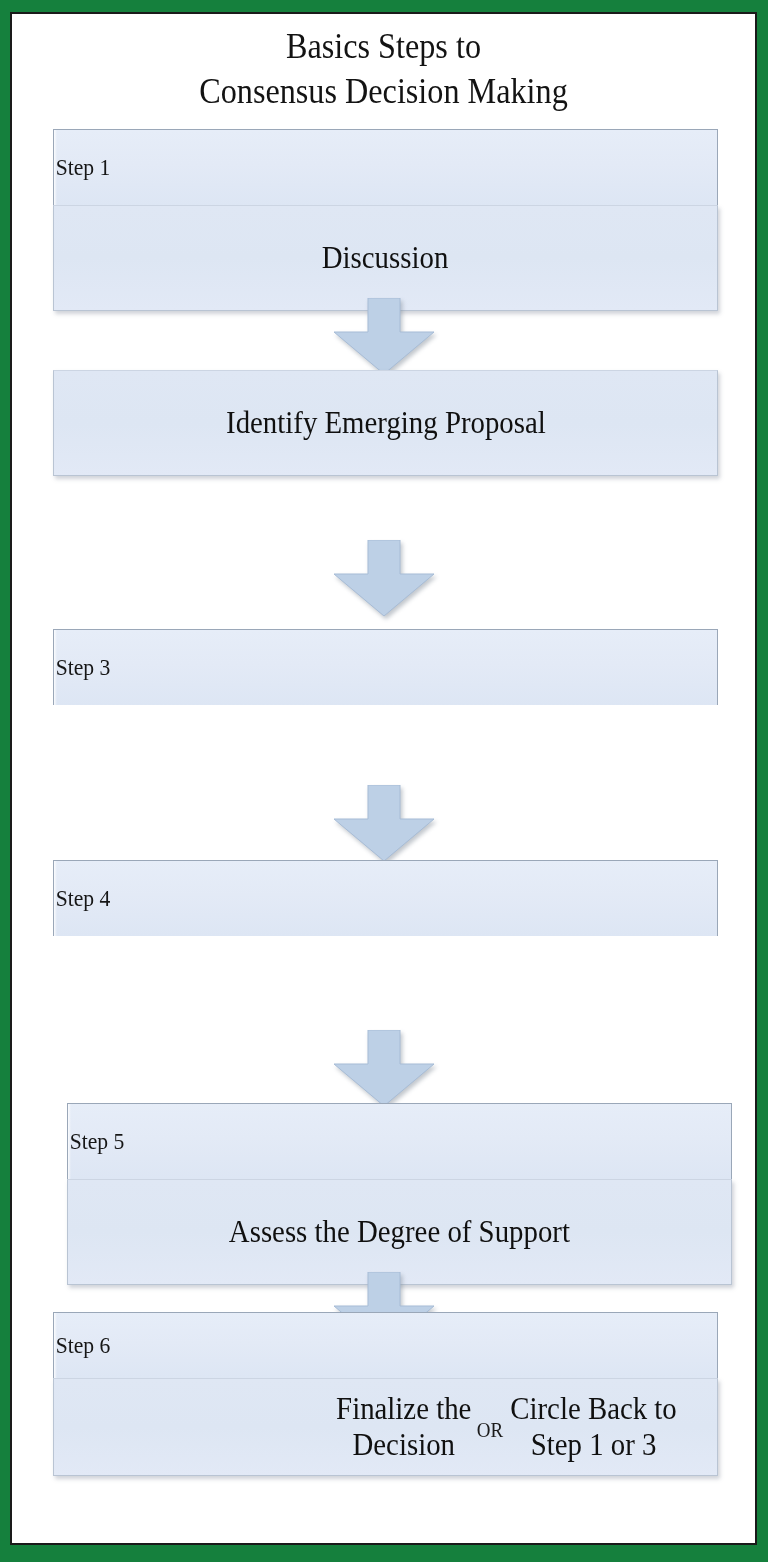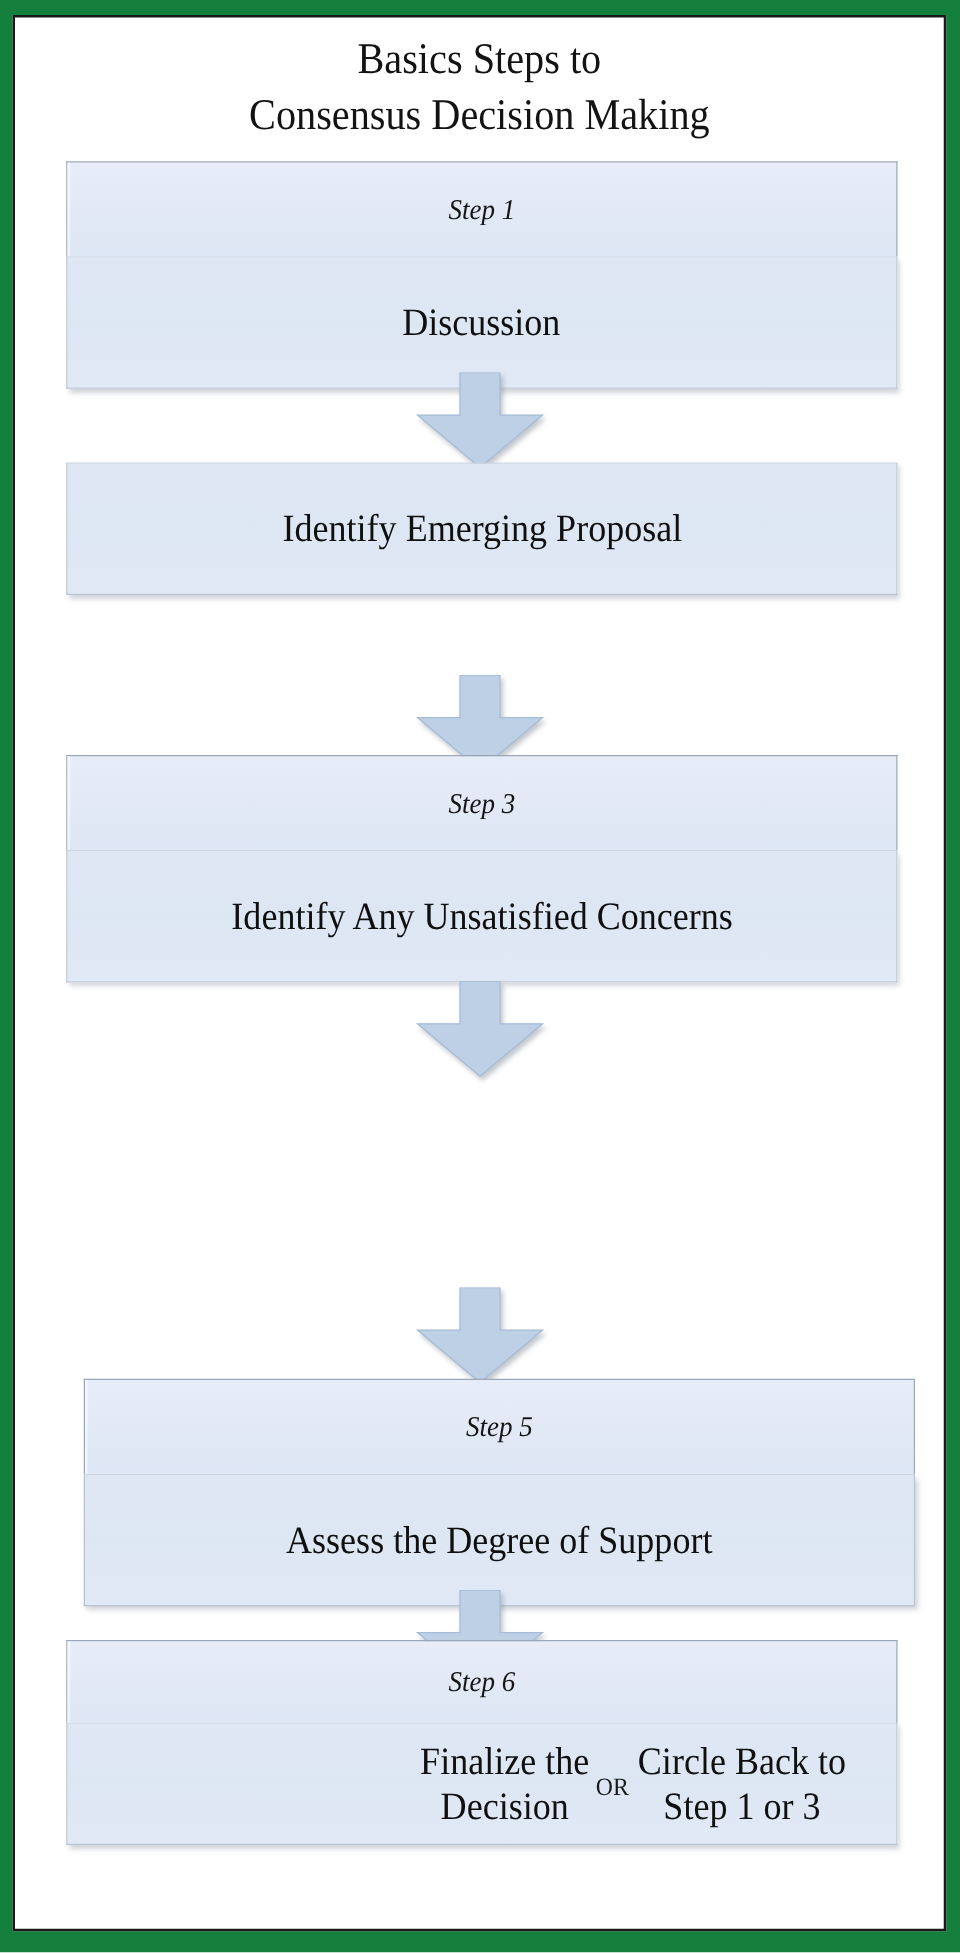--- a/index.html
+++ b/index.html
@@ -59,22 +59,21 @@
 
   .box-top {
     height: 76px;
     border: 1px solid #9aa7b8;
     border-bottom: none;
     background: linear-gradient(to bottom, #e6edf8 0%, #e3eaf6 45%, #dde6f4 100%);
     box-sizing: border-box;
     position: relative;
     display: flex;
     align-items: center;
-    justify-content: center;
-    font-style: italic;
+    justify-content: flex-start;
   }
   .box-bottom {
     height: 106px;
     border: 1px solid #b9c4d3;
     border-top: 1px solid #ccd5e3;
     background: linear-gradient(to bottom, #dfe7f4 0%, #dde6f3 50%, #e2e9f6 100%);
     box-sizing: border-box;
     display: flex;
     align-items: center;
     justify-content: center;
@@ -182,36 +181,36 @@
       <span class="step-text">Identify Emerging Proposal</span>
     </div>
   </div>
 
   <div class="arrow" style="top:540px;">
     <svg viewBox="0 0 120 78" xmlns="http://www.w3.org/2000/svg">
       <polygon points="44,0 76,0 76,34 110,34 60,76 10,34 44,34" fill="#bdd0e6" stroke="#a7bcd6" stroke-width="1"></polygon>
     </svg>
   </div>
 
-  <div class="step-box" style="top:604px;border-radius:19px;">
+  <div class="step-box" style="top:629px;border-radius:19px;">
     <div class="box-top">
       <span class="step-label">Step 3</span>
     </div>
-    <div class="box-bottom">
-      <span class="step-text">Identify Any Unsatisfied Concerns</span>
-    </div>
   </div>
 
   <div class="arrow" style="top:785px;">
     <svg viewBox="0 0 120 78" xmlns="http://www.w3.org/2000/svg">
       <polygon points="44,0 76,0 76,34 110,34 60,76 10,34 44,34" fill="#bdd0e6" stroke="#a7bcd6" stroke-width="1"></polygon>
     </svg>
   </div>
 
   <div class="step-box" style="top:860px;">
+    <div class="box-top">
+      <span class="step-label">Step 4</span>
+    </div>
   </div>
 
   <div class="arrow" style="top:1030px;">
     <svg viewBox="0 0 120 78" xmlns="http://www.w3.org/2000/svg">
       <polygon points="44,0 76,0 76,34 110,34 60,76 10,34 44,34" fill="#bdd0e6" stroke="#a7bcd6" stroke-width="1"></polygon>
     </svg>
   </div>
 
   <div class="step-box" style="top:1103px;margin-left:14px;">
     <div class="box-top">

